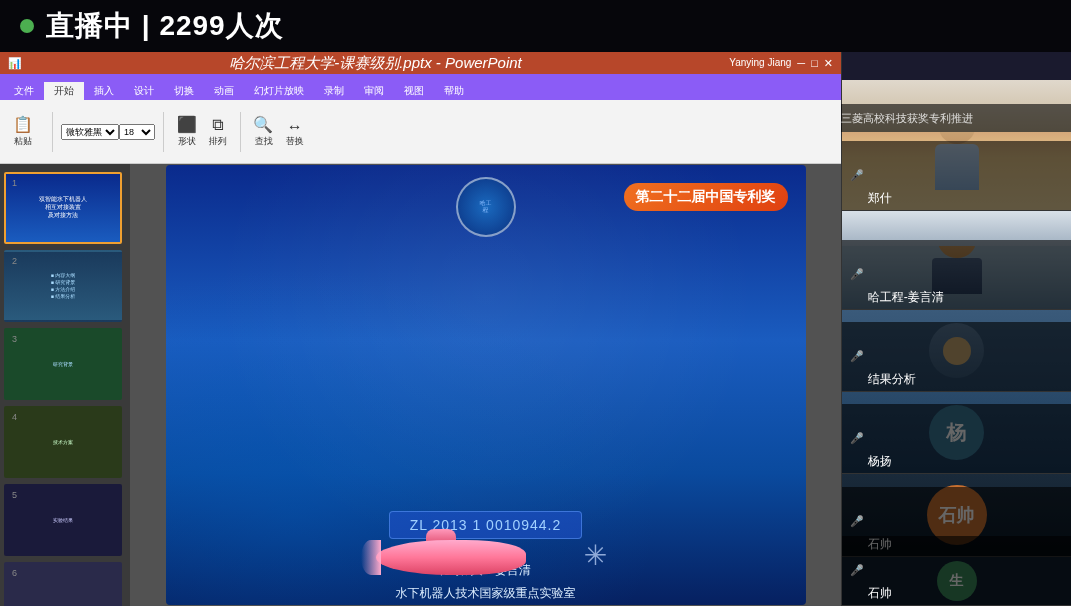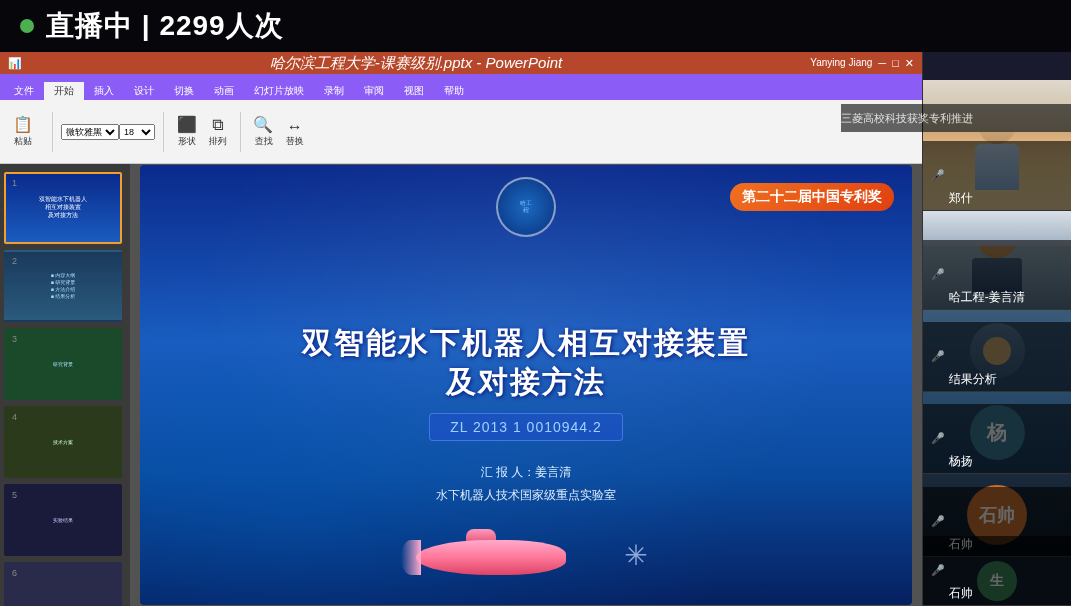--- a/index.html
+++ b/index.html
@@ -145,30 +145,30 @@
     
     #main-slide {
       flex: 1;
       display: flex;
       align-items: center;
       justify-content: center;
       background: #525252;
       padding: 10px;
     }
     #slide-content {
-      width: 772px;
+      width: 640px;
       height: 440px;
       background: linear-gradient(180deg, #0a2a8c 0%, #1a5cbf 40%, #0a4a9e 70%, #062060 100%);
       border-radius: 4px;
       position: relative;
       overflow: hidden;
       display: flex;
       flex-direction: column;
       align-items: center;
-      justify-content: center;
+      justify-content: flex-end;
     }
 
     
     #slide-bg-overlay {
       position: absolute;
       top: 0; left: 0; right: 0; bottom: 0;
       background: 
         radial-gradient(ellipse at 50% 30%, rgba(255,255,255,0.05) 0%, transparent 60%),
         radial-gradient(ellipse at 20% 80%, rgba(0,100,200,0.3) 0%, transparent 50%);
     }
@@ -573,26 +573,20 @@
           <div id="slide-bg-overlay"></div>
 
           <div id="slide-logo">
             <div class="logo-circle">
               <span style="font-size:6px;color:#8bf;text-align:center;line-height:1.2;">哈工<br>程</span>
             </div>
           </div>
 
           <div id="slide-badge">第二十二届中国专利奖</div>
 
-          <div id="slide-title">
-            <div id="slide-title-main">
-              <span>双智能水下机器人相互对接装置</span><br>
-              <span>及对接方法</span>
-            </div>
-          </div>
 
           <div id="slide-patent">
             <span id="slide-patent-text">ZL 2013 1 0010944.2</span>
           </div>
 
           <div id="slide-reporter">
             <div>汇 报 人：姜言清</div>
             <div>水下机器人技术国家级重点实验室</div>
           </div>
 

